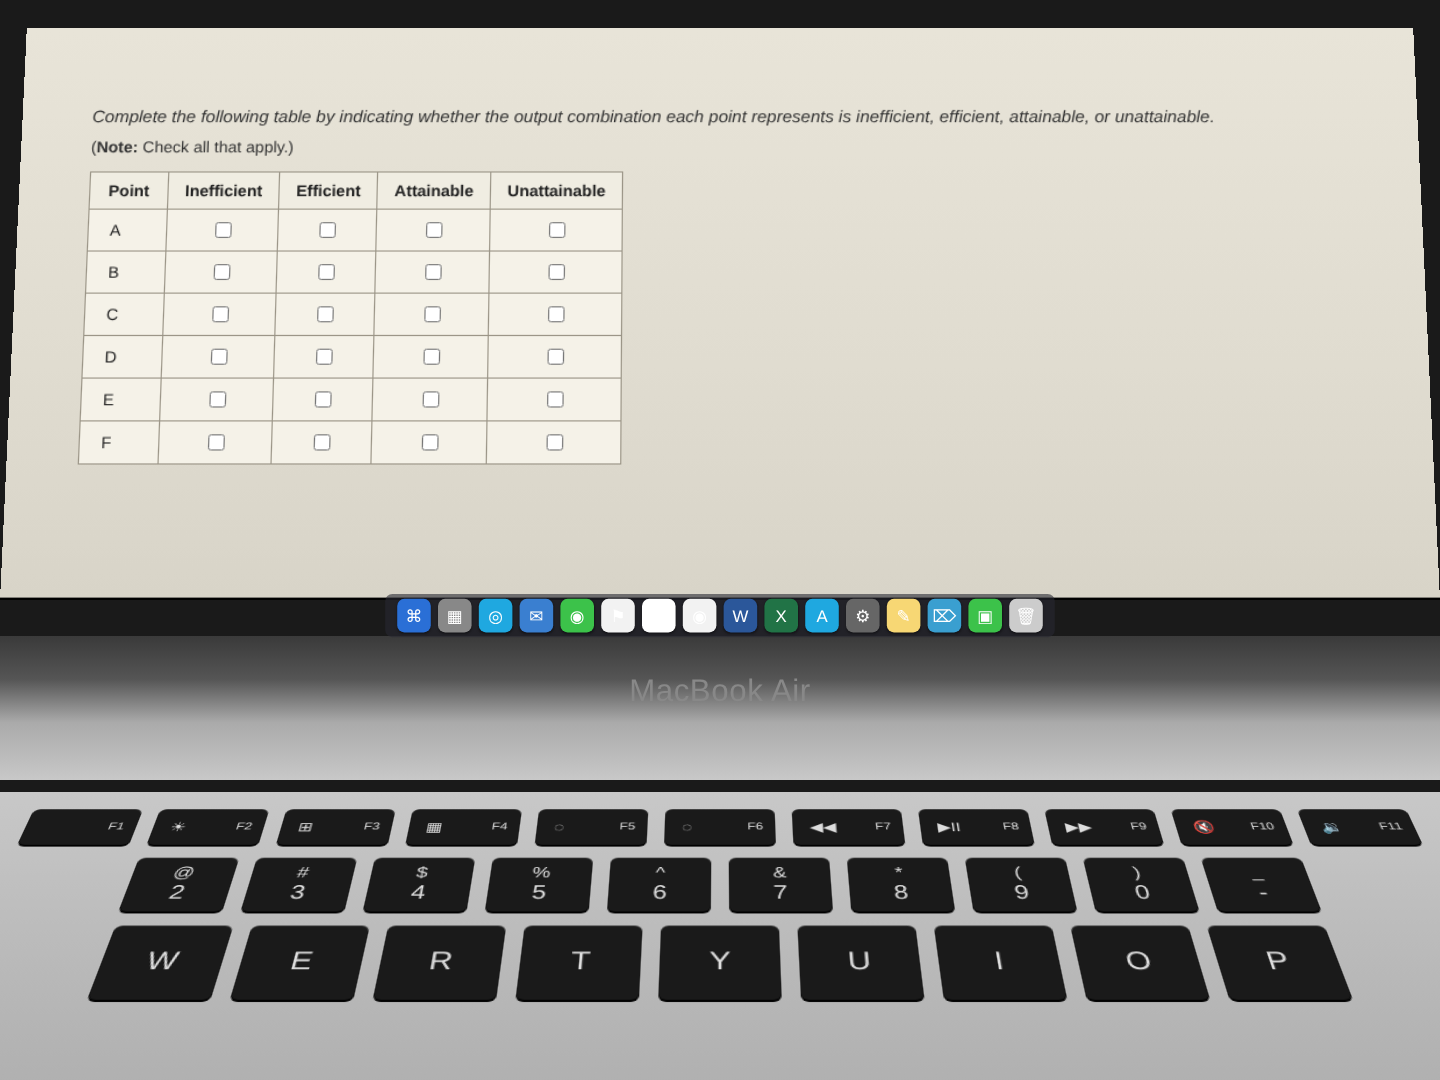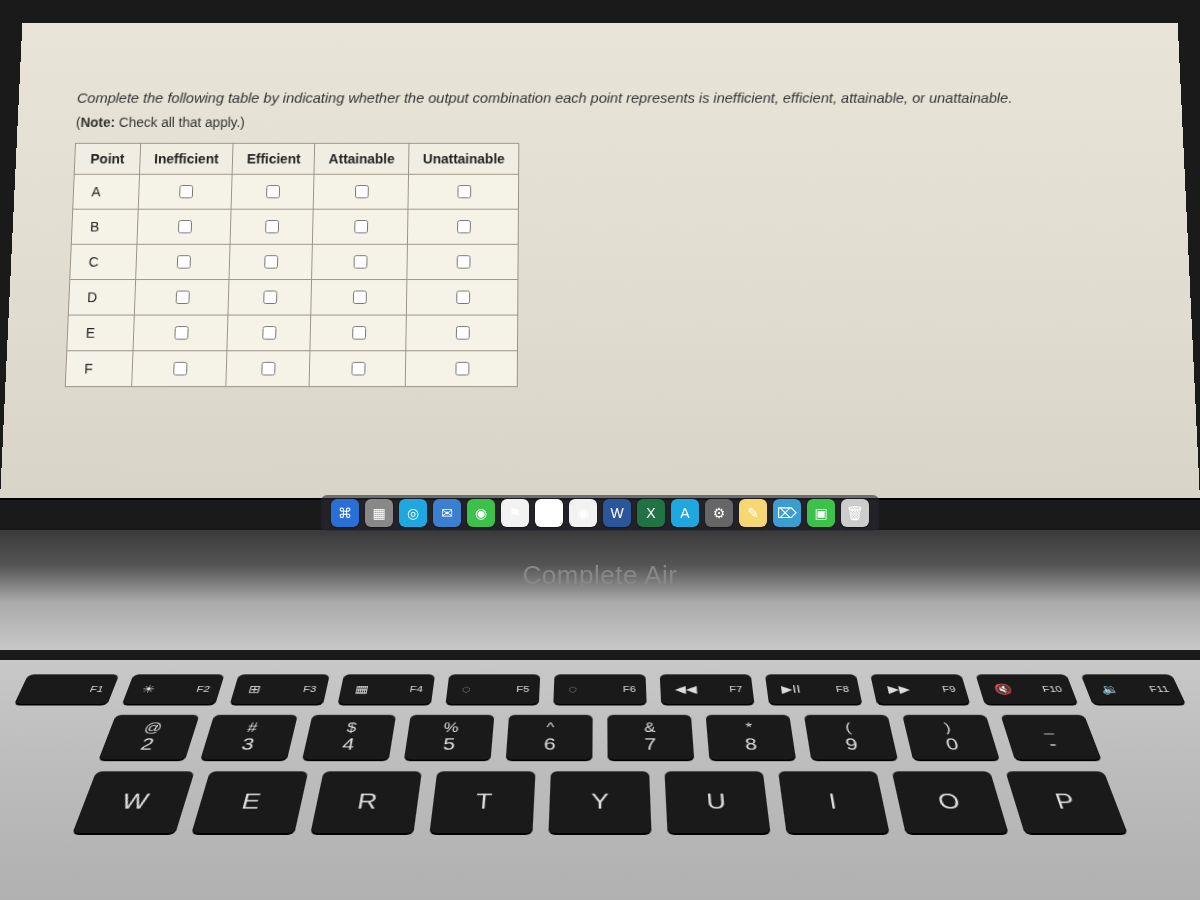--- a/index.html
+++ b/index.html
@@ -231,21 +231,21 @@
     <div class="dock-icon" style="background: rgb(43, 87, 154);">W</div>
     <div class="dock-icon" style="background: rgb(33, 115, 70);">X</div>
     <div class="dock-icon" style="background: rgb(31, 168, 224);">A</div>
     <div class="dock-icon" style="background: rgb(102, 102, 102);">⚙</div>
     <div class="dock-icon" style="background: rgb(247, 215, 116);">✎</div>
     <div class="dock-icon" style="background: rgb(58, 159, 208);">⌦</div>
     <div class="dock-icon" style="background: rgb(60, 194, 74);">▣</div>
     <div class="dock-icon" style="background: rgb(204, 204, 204);">🗑</div>
   </div>
 
-<div class="laptop-label">Complete Air</div>
+<div class="laptop-label">MacBook Air</div>
 
 <div class="keyboard">
   <div class="key-row" id="fn-row">
       <div class="key fn">
         <span class="sym"></span>
         <span>F1</span>
       </div>
       <div class="key fn">
         <span class="sym">☀</span>
         <span>F2</span>

